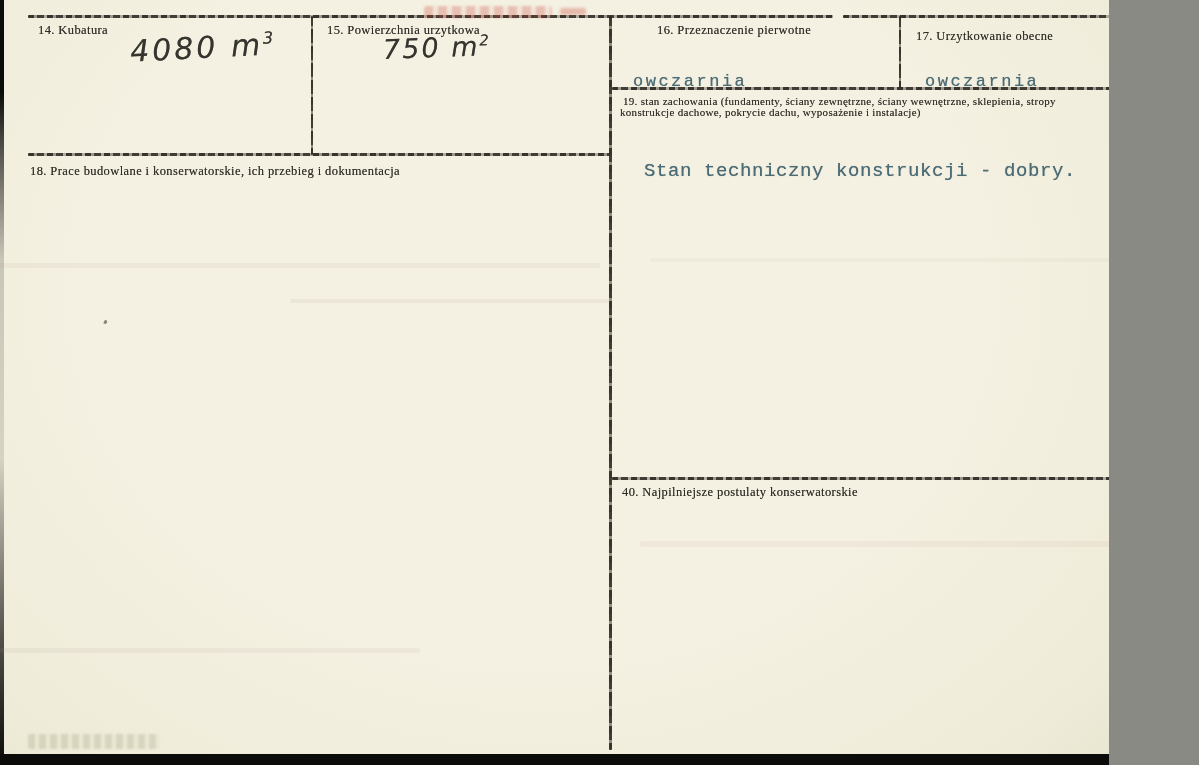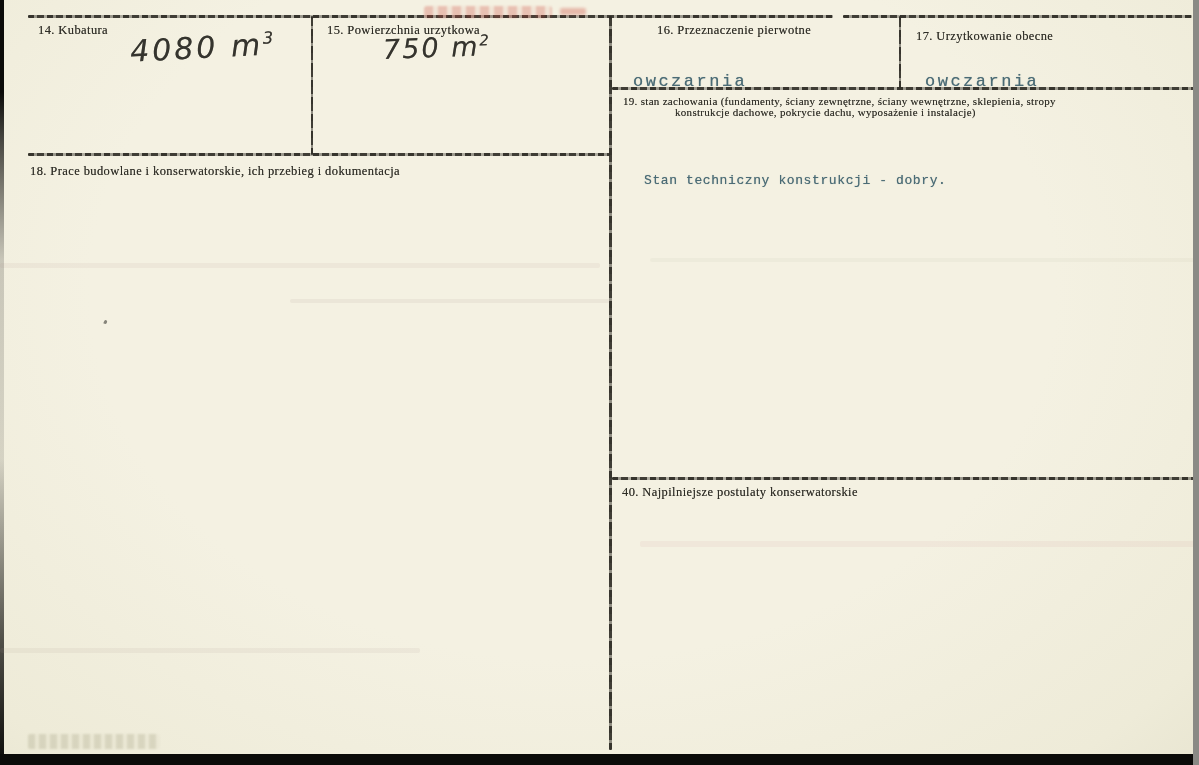--- a/index.html
+++ b/index.html
@@ -2,21 +2,21 @@
 <html><head>
 <meta charset="utf-8">
 <style>
   html,body{margin:0;padding:0;}
   body{
     width:1199px;height:765px;overflow:hidden;
     font-family:"Liberation Serif","DejaVu Serif",serif;
     background:#8a8a85;
   }
   .page{
-    position:relative;width:1193px;height:765px;overflow:hidden;
+    position:relative;width:1109px;height:765px;overflow:hidden;
     background:radial-gradient(ellipse at 48% 38%, #f4f1e2 55%, #eeebd8 90%, #e9e6d2 100%);
     text-decoration:underline;
   }
   
   .rule-h{
     position:absolute;height:3px;
     background:repeating-linear-gradient(90deg,
       rgba(44,42,35,.95) 0 6px, rgba(44,42,35,.45) 6px 9px,
       rgba(44,42,35,.9) 9px 16px, rgba(44,42,35,.35) 16px 19px);
     border-radius:1px;
@@ -102,22 +102,22 @@
 
   <div class="lbl" style="left:657px;top:23px;text-align:center;">16. Przeznaczenie pierwotne</div>
   <div class="typew" style="left:633px;top:40px;font-size:17px;letter-spacing:2.5px;">owczarnia</div>
 
   <div class="lbl" style="left:916px;top:23px;margin-top:6px;">17. Urzytkowanie obecne</div>
   <div class="typew" style="left:925px;top:40px;font-size:17px;letter-spacing:2.5px;">owczarnia</div>
 
   <div class="lbl" style="left:30px;top:164px;text-align:right;">18. Prace budowlane i konserwatorskie, ich przebieg i dokumentacja</div>
 
   <div class="lbl lbl-small" style="left:623px;top:96px;">19. stan zachowania (fundamenty, ściany zewnętrzne, ściany wewnętrzne, sklepienia, stropy</div>
-  <div class="lbl lbl-small" style="left:675px;top:107px;">konstrukcje dachowe, pokrycie dachu, wyposażenie i instalacje)</div>
-  <div class="typew" style="left:644px;top:141px;font-size:13px;letter-spacing:.6px;">Stan techniczny konstrukcji - dobry.</div>
+  <div class="lbl lbl-small" style="left:620px;top:107px;">konstrukcje dachowe, pokrycie dachu, wyposażenie i instalacje)</div>
+  <div class="typew" style="left:644px;top:128px;font-size:19px;letter-spacing:.6px;">Stan techniczny konstrukcji - dobry.</div>
 
   <div class="lbl" style="left:622px;top:485px;">40. Najpilniejsze postulaty konserwatorskie</div>
 
   <div class="scan-edge-left"></div>
   <div class="scan-bar-bottom"></div>
   <div class="stamp-red"></div>
   <div class="stamp-red-speck"></div>
   <div class="print-code"></div>
   <div class="streak s1"></div>
   <div class="streak s2"></div>

